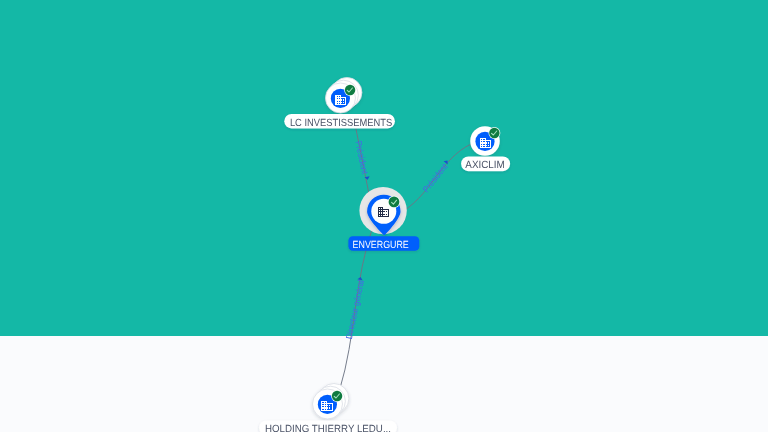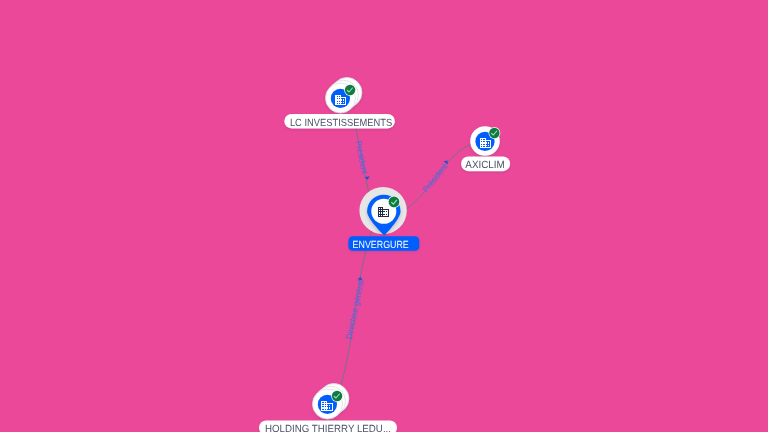--- a/index.html
+++ b/index.html
@@ -1,19 +1,19 @@
 <!DOCTYPE html>
 <html><head>
 <meta charset="utf-8">
 <title>Company relationship graph</title>
 <style>
   html,body{margin:0;padding:0;}
   body{width:768px;height:432px;overflow:hidden;background:#fafbfd;
        font-family:"Liberation Sans",sans-serif;-webkit-font-smoothing:antialiased;text-rendering:geometricPrecision;}
-  #stage{position:relative;width:768px;height:432px;background:#ec4899;text-align:right;}
+  #stage{position:relative;width:768px;height:336px;background:#14b8a6;text-align:right;}
   svg.layer{position:absolute;left:0;top:0;width:768px;height:432px;overflow:visible;}
   text{opacity:0.999;}
   .edge-label{font-family:"Liberation Sans",sans-serif;paint-order:stroke;font-size:8.85px;fill:#4767e8;}
   .node-label-text{font-family:"Liberation Sans",sans-serif;font-size:10.4px;fill:#4b5367;}
   .sel-label-text{font-family:"Liberation Sans",sans-serif;font-size:10.4px;fill:#ffffff;}
 </style>
 </head>
 <body>
 
 <div id="stage">

